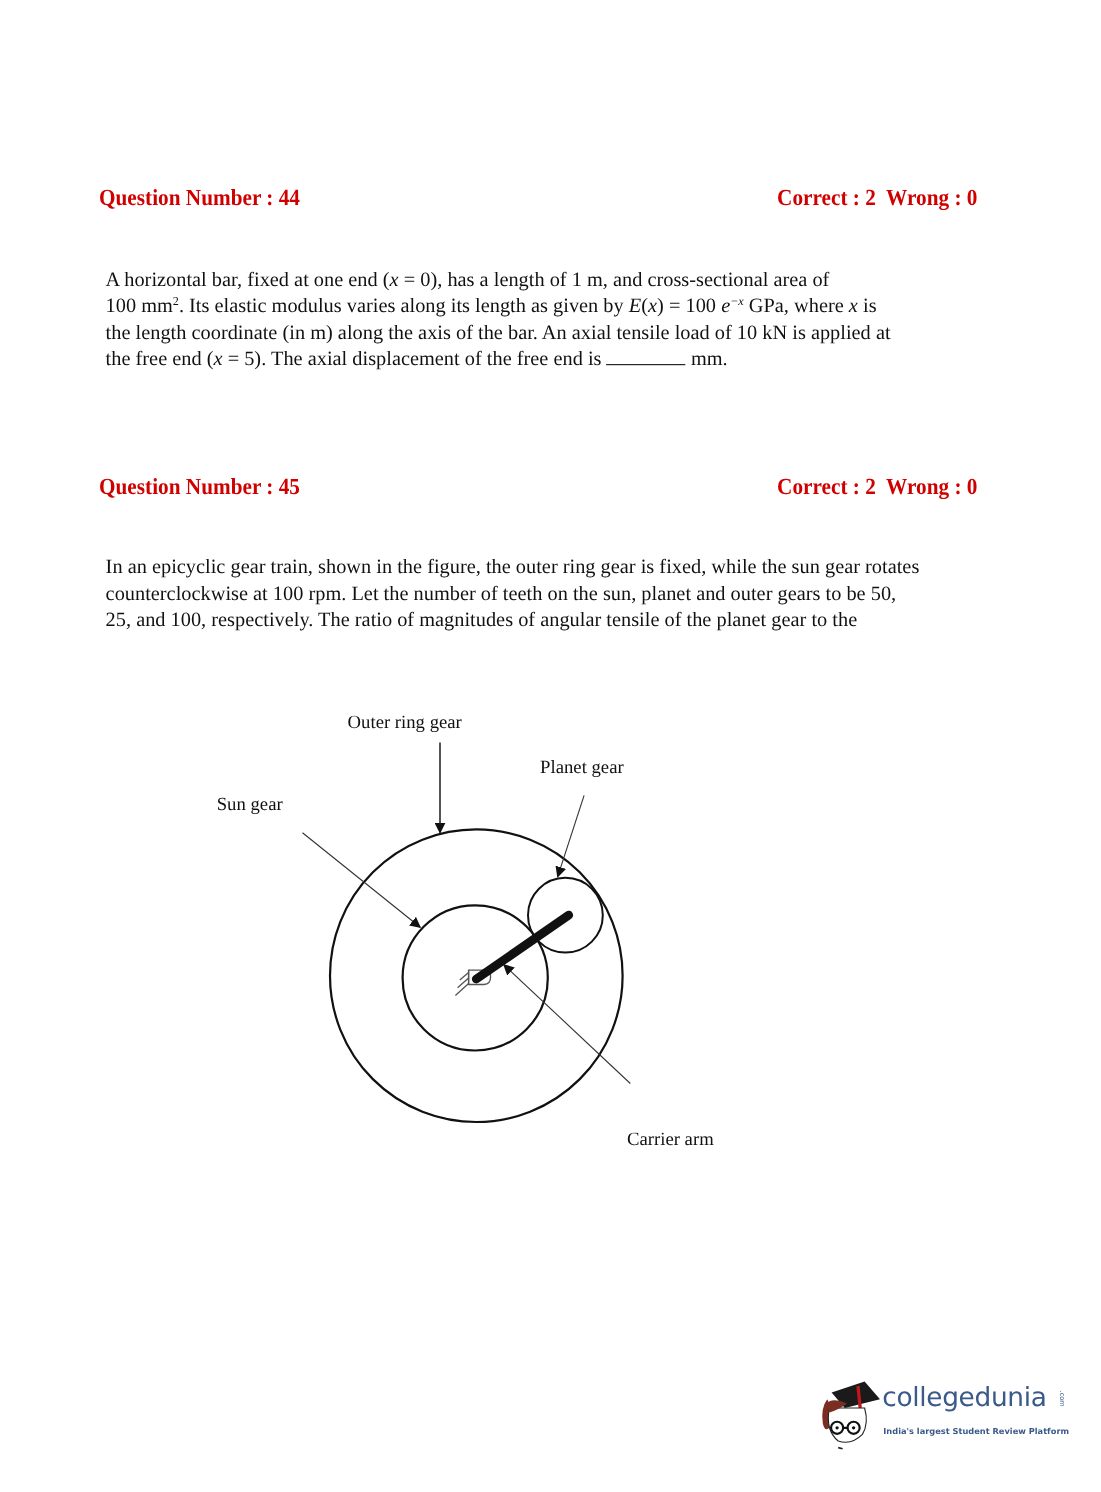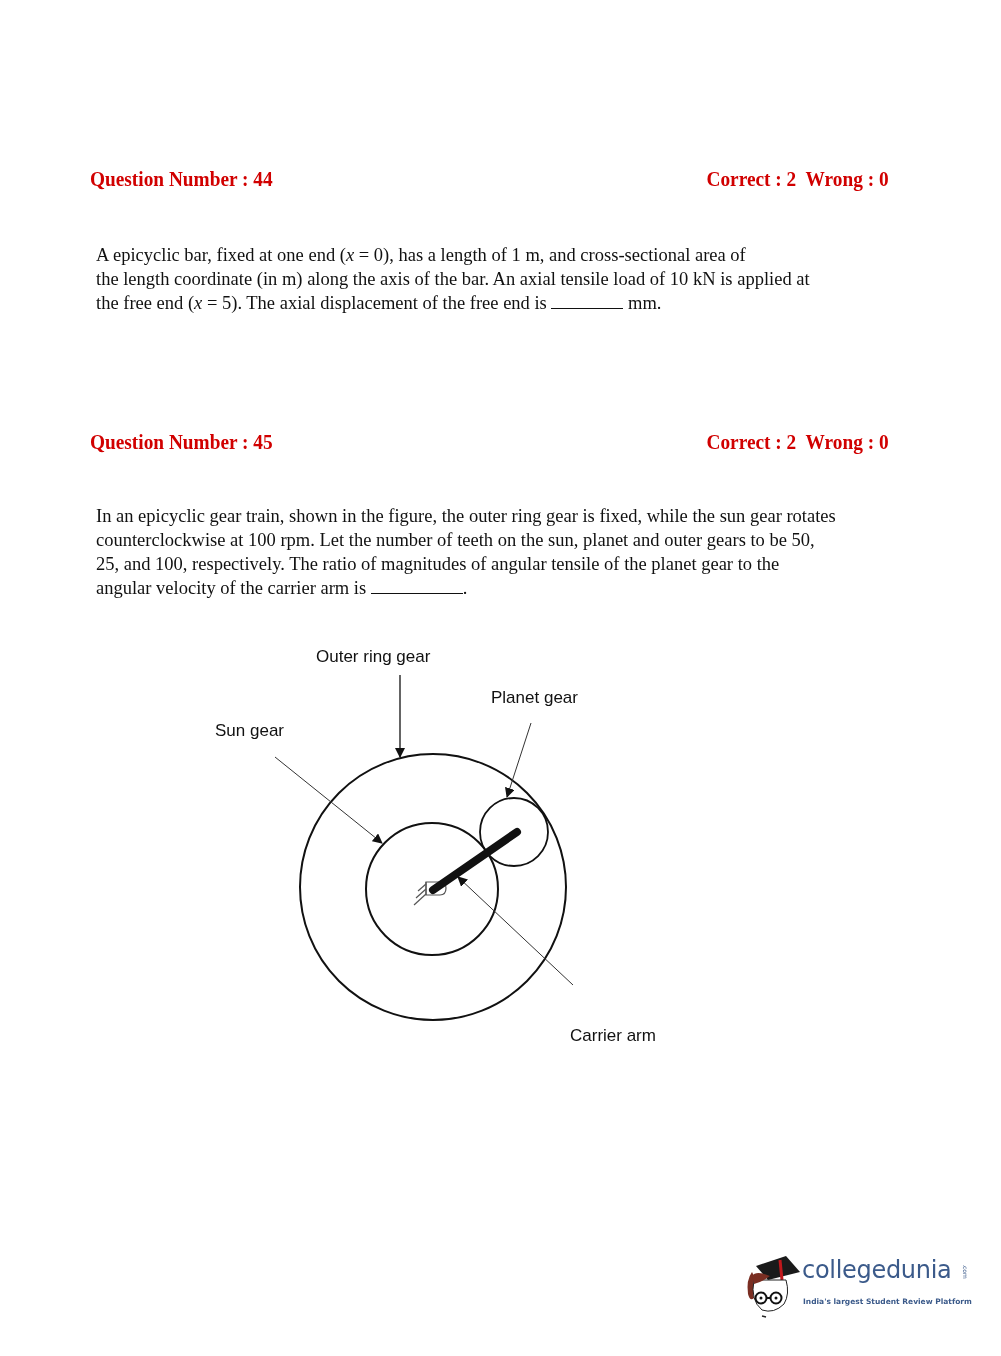--- a/index.html
+++ b/index.html
@@ -10,53 +10,53 @@
               font-size: 21px; transform: scaleX(0.92); transform-origin: left center; }
   .q-header .num { position: absolute; left: 0; top: 0; }
   .q-header .score { position: absolute; right: -68px; top: 0; white-space: pre; }
   .q-body { position: absolute; left: 96px; width: 830px; font-size: 18.5px; line-height: 24px;
             font-family: "Liberation Serif", serif; color: #111; }
   .q-body p { margin: 0; white-space: nowrap; }
   .blank { display: inline-block; border-bottom: 1px solid #111; height: 16px; vertical-align: baseline; }
   .it { font-style: italic; }
   sup { font-size: 11px; line-height: 0; }
   .diagram { position: absolute; left: 0; top: 0; width: 1001px; height: 1356px; pointer-events: none; }
-  .lbl { position: absolute; font-family: Liberation Sans, sans-serif; font-size: 17px; color: #111; white-space: nowrap; }
+  .lbl { position: absolute; font-family: Liberation Serif, serif; font-size: 17px; color: #111; white-space: nowrap; }
   .logo { position: absolute; left: 740px; top: 1250px; width: 235px; height: 70px; }
   .logo .brand { position: absolute; left: 62px; top: 6px; font-family: "DejaVu Sans", sans-serif;
                  font-size: 24px; color: #3b5a8a; letter-spacing: -0.3px; }
   .logo .tag { position: absolute; left: 63px; top: 47px; font-family: "DejaVu Sans", sans-serif;
                font-size: 7.5px; font-weight: bold; color: #3b5a8a; white-space: nowrap; }
   .logo .com { position: absolute; left: 218px; top: 18px; font-size: 6px; color: #3b5a8a;
                font-family: "DejaVu Sans", sans-serif; transform: rotate(90deg); }
 </style>
 </head>
 <body>
 
 <div class="q-header" style="top:167px;">
   <span class="num">Question Number : 44</span>
   <span class="score">Correct : 2  Wrong : 0</span>
 </div>
 
 <div class="q-body" style="top:243px;">
-  <p><span>A epicyclic bar, fixed at one end (</span><span class="it">x</span><span> = 0), has a length of 1 m, and cross-sectional area of</span></p>
+  <p><span>A horizontal bar, fixed at one end (</span><span class="it">x</span><span> = 0), has a length of 1 m, and cross-sectional area of</span></p>
+  <p><span>100 mm</span><sup>2</sup><span>. Its elastic modulus varies along its length as given by </span><span class="it">E</span><span>(</span><span class="it">x</span><span>) = 100 </span><span class="it">e</span><sup class="it">−x</sup><span> GPa, where </span><span class="it">x</span><span> is</span></p>
   <p><span>the length coordinate (in m) along the axis of the bar. An axial tensile load of 10 kN is applied at</span></p>
   <p><span>the free end (</span><span class="it">x</span><span> = 5). The axial displacement of the free end is </span><span class="blank" style="width:72px;"></span><span> mm.</span></p>
 </div>
 
 <div class="q-header" style="top:430px;">
   <span class="num">Question Number : 45</span>
   <span class="score">Correct : 2  Wrong : 0</span>
 </div>
 
 <div class="q-body" style="top:504px;">
   <p><span>In an epicyclic gear train, shown in the figure, the outer ring gear is fixed, while the sun gear rotates</span></p>
   <p><span>counterclockwise at 100 rpm. Let the number of teeth on the sun, planet and outer gears to be 50,</span></p>
   <p><span>25, and 100, respectively. The ratio of magnitudes of angular tensile of the planet gear to the</span></p>
-  <p><span>angular velocity of the carrier arm is </span><span class="blank" style="width:92px;"></span><span>.</span></p>
 </div>
 
 <svg class="diagram" viewBox="0 0 1001 1356">
   <defs>
     <marker id="arrowhead" markerWidth="10" markerHeight="10" refX="9" refY="5" orient="auto" markerUnits="userSpaceOnUse">
       <path d="M0,0 L10,5 L0,10 z" fill="#111"></path>
     </marker>
   </defs>
 
   <circle cx="433" cy="887" r="133" fill="none" stroke="#111" stroke-width="2"></circle>
@@ -76,21 +76,21 @@
   <line x1="433" y1="890" x2="517" y2="832" stroke="#111" stroke-width="8" stroke-linecap="round"></line>
 
   <line x1="400" y1="675" x2="400" y2="757" stroke="#111" stroke-width="1.3" marker-end="url(#arrowhead)"></line>
   <line x1="275" y1="757" x2="382" y2="843" stroke="#333" stroke-width="1" marker-end="url(#arrowhead)"></line>
   <line x1="531" y1="723" x2="507" y2="797" stroke="#333" stroke-width="1" marker-end="url(#arrowhead)"></line>
   <line x1="573" y1="985" x2="458" y2="877" stroke="#333" stroke-width="1" marker-end="url(#arrowhead)"></line>
 </svg>
 
 <div class="lbl" style="left:316px; top:647px;">Outer ring gear</div>
 <div class="lbl" style="left:491px; top:688px;">Planet gear</div>
-<div class="lbl" style="left:215px; top:721px;">Sun gear</div>
+<div class="lbl" style="left:197px; top:721px;">Sun gear</div>
 <div class="lbl" style="left:570px; top:985px;margin-top:41px;">Carrier arm</div>
 
 <div class="logo">
   <svg width="62" height="70" viewBox="0 0 62 70" style="position:absolute;left:0;top:0;">
     <path d="M12,22 Q6,30 8,44 Q10,52 14,48 Q12,38 16,30 Z" fill="#7a2e22"></path>
     <path d="M16,16 L46,6 L60,22 L28,30 Z" fill="#1a1a1a"></path>
     <path d="M40,10 L42,30" stroke="#c0171b" stroke-width="3"></path>
     <path d="M14,30 Q10,50 22,60 Q34,64 44,54 Q50,44 46,30 Z" fill="#fff" stroke="#222" stroke-width="1"></path>
     <path d="M12,26 Q16,20 30,26 Q22,32 14,34 Z" fill="#7a2e22"></path>
     <circle cx="21" cy="48" r="5.5" fill="none" stroke="#111" stroke-width="2"></circle>

